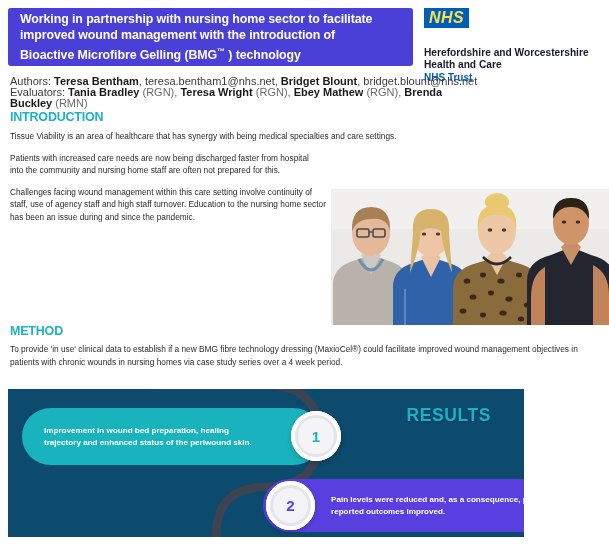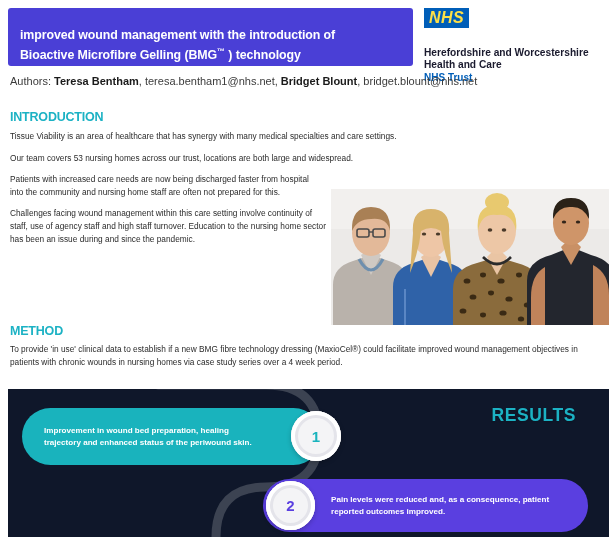--- a/index.html
+++ b/index.html
@@ -94,22 +94,22 @@
 
   
   .photo{
     position:absolute;left:331px;top:189px;width:278px;height:136px;
     overflow:hidden;background:#e9e7e6;
   }
   .photo svg{display:block;}
 
   
   .results-panel{
-    position:absolute;left:8px;top:389px;width:601px;height:148px;
-    background:#0f172a;
+    position:absolute;left:8px;top:389px;width:516px;height:148px;
+    background:#0c4a6e;
     overflow:hidden;
   }
   .results-title{
     position:absolute;right:33px;top:16px;
     color:#1cb2c4;
     font-size:17.5px;
     font-weight:bold;
     letter-spacing:0.6px;
     text-shadow:0 1px 2px rgba(0,0,0,0.18);
   }
@@ -157,43 +157,44 @@
     color:#5a3fe0;font-size:15px;
   }
 </style>
 </head>
 <body>
 
 <div class="header">
 
   <div class="title-block">
     <div class="title-text">
-      <br>
+      <span>Working in partnership with nursing home sector to facilitate</span><br>
       <span>improved wound management with the introduction  of</span><br>
       <span>Bioactive Microfibre Gelling (BMG<span class="tm">™</span> ) technology</span>
     </div>
   </div>
 
   <div class="nhs-logo">
     <span class="nhs-badge">NHS</span>
     <div class="nhs-trust-name">Herefordshire and Worcestershire Health and Care</div>
     <div class="nhs-trust-sub">NHS Trust</div>
   </div>
 
 </div>
 
 <div class="authors">
   <div><span class="lbl">Authors:</span>
     <b>Teresa Bentham</b><span>, teresa.bentham1@nhs.net, </span><b>Bridget Blount</b><span>, bridget.blount@nhs.net</span></div>
+  <div><span class="lbl">Evaluators:</span>
+    <b>Tania Bradley</b><span class="cred"> (RGN), </span><b>Teresa Wright</b><span class="cred"> (RGN), </span><b>Ebey Mathew</b><span class="cred"> (RGN), </span><b>Brenda Buckley</b><span class="cred"> (RMN)</span></div>
 </div>
 
 <div class="sec-head" id="intro-head">INTRODUCTION</div>
 <div class="body-copy" id="intro-body">
-  <p>Tissue Viability is an area of healthcare that has synergy with many medical specialties and care settings.</p>
-  <p>Our team covers 53 nursing homes across our trust, locations are both large and widespread.</p>
+  <p>Tissue Viability is an area of healthcare that has synergy with being medical specialties and care settings.</p>
   <p style="width:300px;">Patients with increased care needs are now being discharged faster from hospital into the community and nursing home staff are often not prepared for this.</p>
   <p style="width:318px;">Challenges facing wound management within this care setting involve continuity of staff, use of agency staff and high staff turnover. Education to the nursing home sector has been an issue during and since the pandemic.</p>
 </div>
 
 <div class="photo">
   <svg width="278" height="136" viewBox="0 0 278 136">
     <rect x="0" y="0" width="278" height="136" fill="#eceae8"></rect>
     <rect x="0" y="0" width="278" height="40" fill="#f2f0ee"></rect>
 
     <g>

